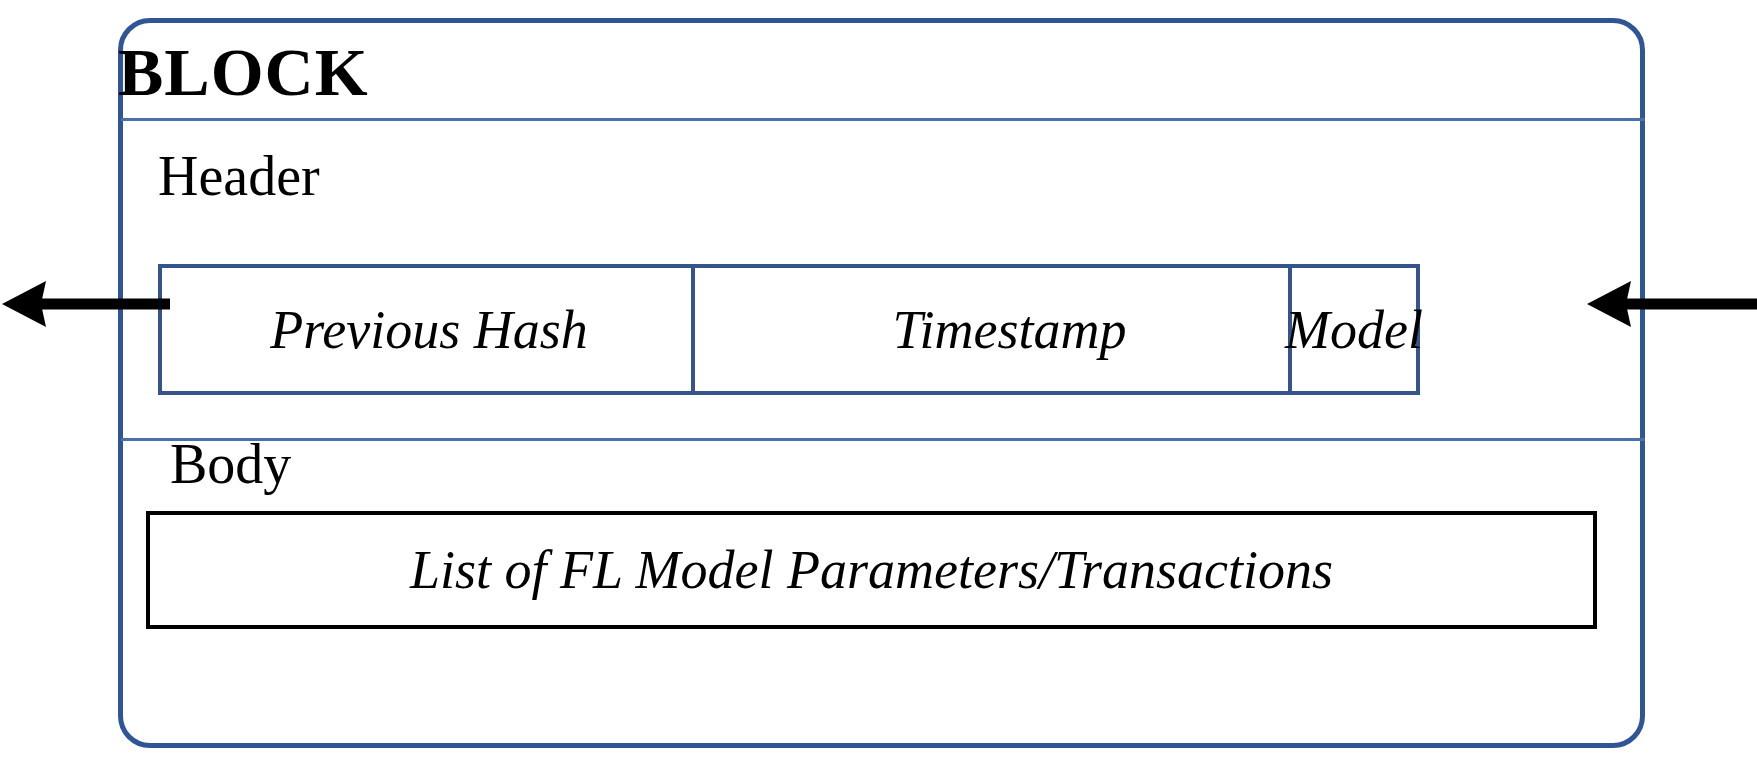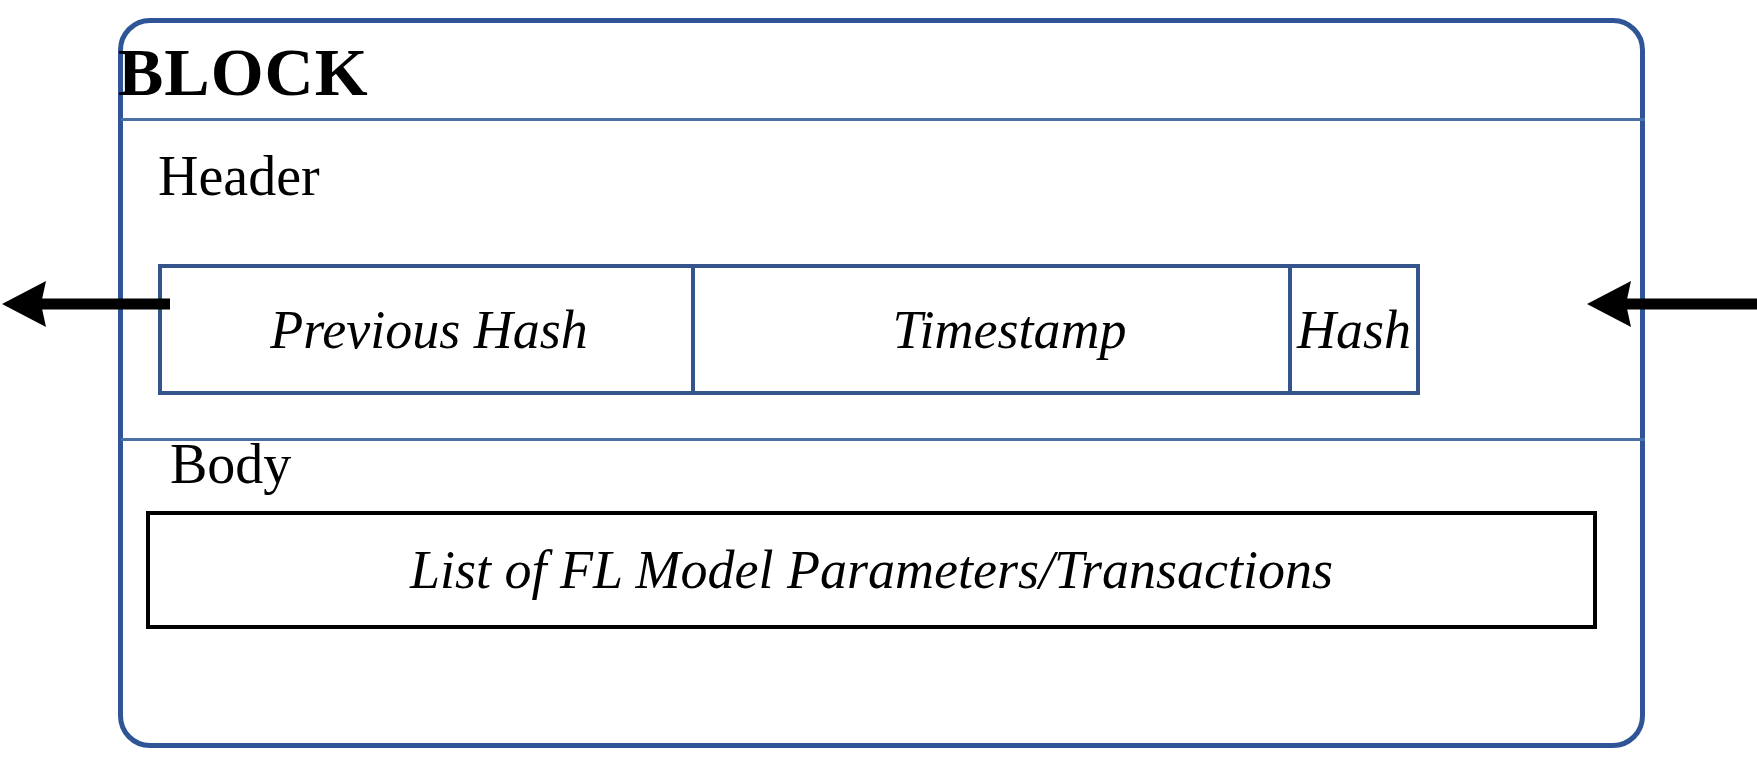--- a/index.html
+++ b/index.html
@@ -145,21 +145,21 @@
 
   <div class="hdr-box hdr-box-prev">
     <span class="hdr-box-text">Previous Hash</span>
   </div>
 
   <div class="hdr-box hdr-box-time">
     <span class="hdr-box-text">Timestamp</span>
   </div>
 
   <div class="hdr-box hdr-box-hash">
-    <span class="hdr-box-text">Hash</span>
+    <span class="hdr-box-text">Model</span>
   </div>
 
   <div class="divider divider-middle"></div>
 
   <div class="section-label label-body">Body</div>
 
   <div class="body-box">
     <span class="body-box-text">List of FL Model Parameters/Transactions</span>
   </div>
 

